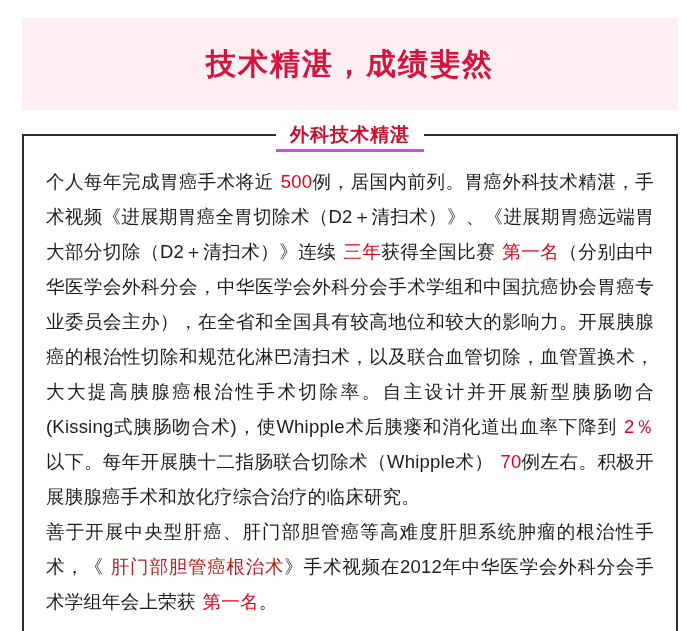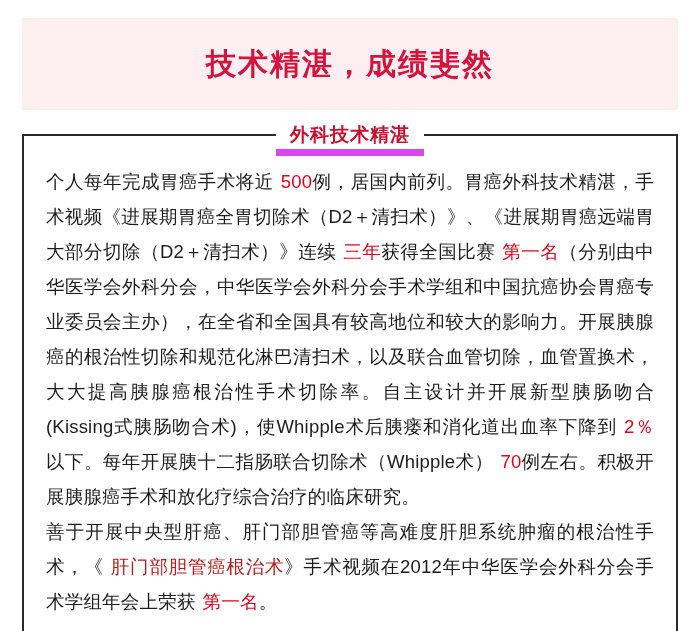--- a/index.html
+++ b/index.html
@@ -51,21 +51,21 @@
     display: flex;
     justify-content: center;
   }
   .card-heading {
     background: #ffffff;
     color: #c8102e;
     font-size: 19px;
     font-weight: bold;
     letter-spacing: 1px;
     padding: 0 14px;
-    border-bottom: 7px solid #d946ef;
+    border-bottom: 3px solid #d946ef;
     line-height: 28px;
   }
   .body-text {
     color: #1c1c1c;
     font-size: 18.5px;
     line-height: 35px;
     text-align: justify;
     letter-spacing: 0.2px;
     font-family: "Liberation Sans", sans-serif;
   }

